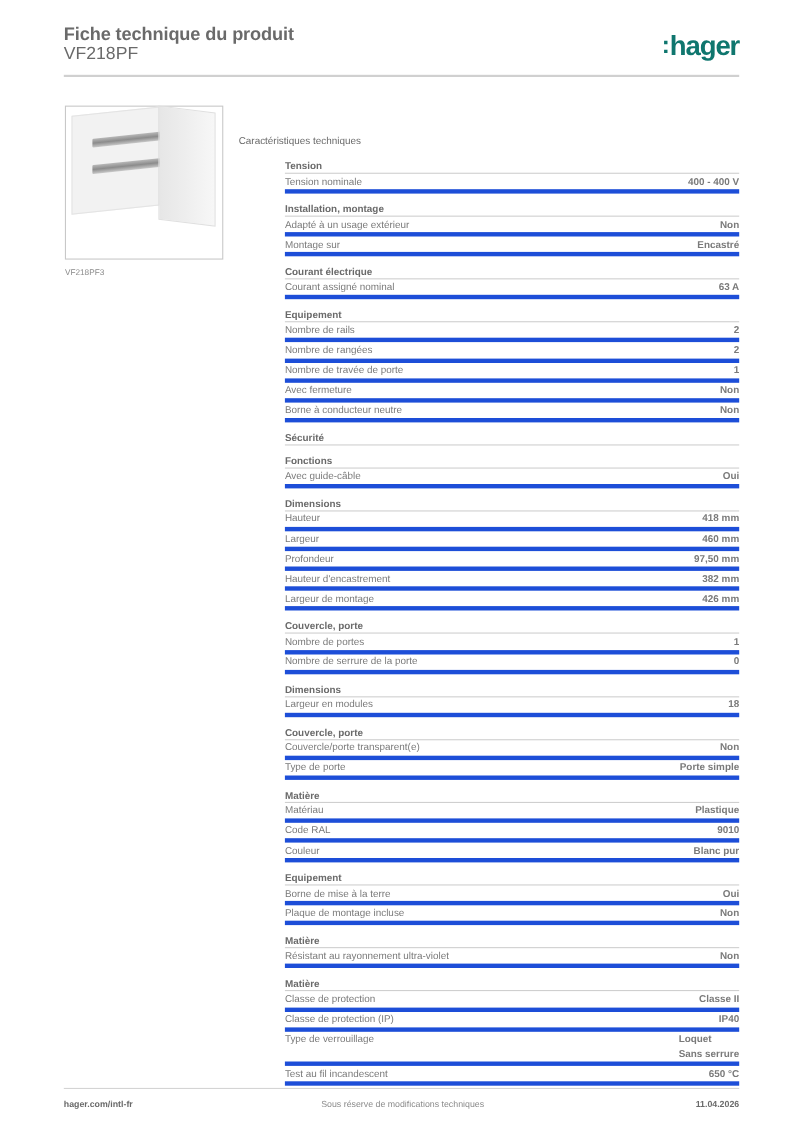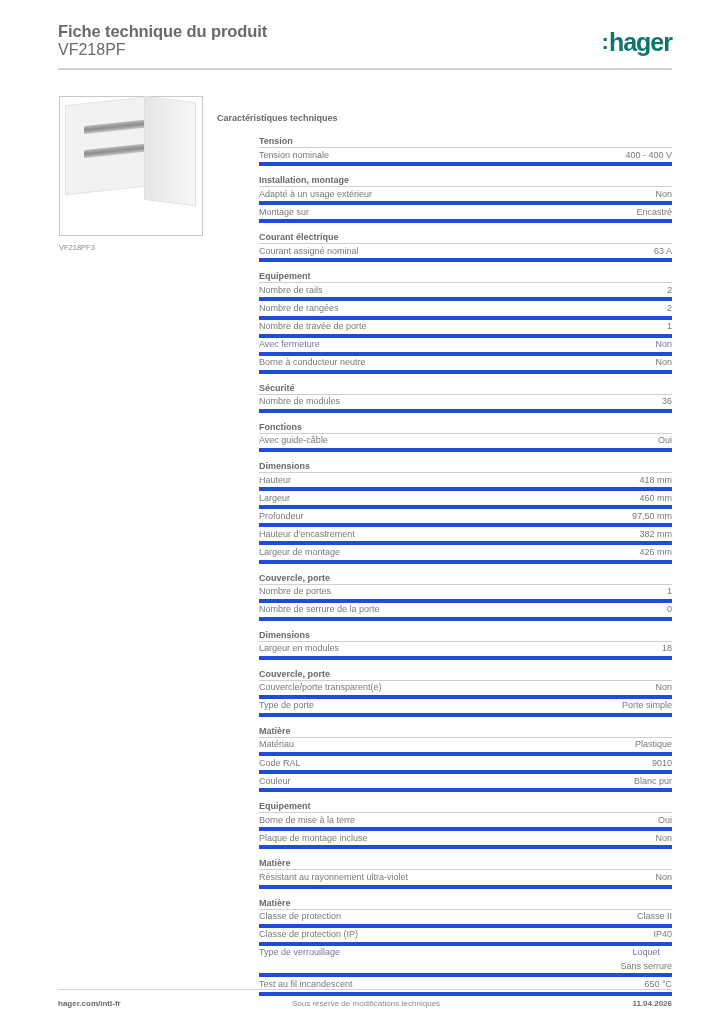--- a/index.html
+++ b/index.html
@@ -14,26 +14,26 @@
 
   .product-image { position: absolute; left: 59px; top: 96px; width: 144px; height: 140px; border: 1px solid #c8c8c8; background: #fff; }
   .img-caption { position: absolute; left: 59px; top: 243px; font-size: 7.5px; color: #8a8a8a; }
 
   .cabinet { position: absolute; left: 5px; top: 4px; width: 80px; height: 90px; background: #f2f2f2; border: 1px solid #e4e4e4; transform: skewY(-6deg); }
   .rail { position: absolute; left: 18px; width: 64px; height: 8px; background: linear-gradient(#b8b8b8, #8c8c8c 50%, #c8c8c8); border-radius: 1px; }
   .door { position: absolute; left: 84px; top: 2px; width: 52px; height: 104px; background: linear-gradient(90deg, #e6e6e6, #f7f7f7); border: 1px solid #e0e0e0; transform: skewY(7deg); }
 
   .content { position: absolute; left: 217px; top: 93px; width: 455px; }
   .product-name { font-size: 9px; font-weight: bold; color: #6a6a6a; height: 14px; }
-  .section-main { font-size: 9px; font-weight: bold; color: #6a6a6a; margin-top: 20px; height: 14px; }
+  .section-main { font-size: 9px; font-weight: normal; color: #6a6a6a; margin-top: 30px; height: 14px; }
   .group { margin-top: 8px; margin-left: 42px; }
   .group:first-of-type { margin-top: 8px; }
   .group-title { font-size: 9px; font-weight: bold; color: #6a6a6a; height: 13px; line-height: 13px; border-bottom: 1px solid #cfcfcf; }
   .row { display: flex; justify-content: space-between; font-size: 9px; color: #7a7a7a; line-height: 13.6px; border-bottom: 4px solid #1d4ed8; padding-top: 0.5px; }
-  .row .v { text-align: center; white-space: pre-line; }
+  .row .v { text-align: left; white-space: pre-line; font-weight: bold; }
 
   .footer-rule { position: absolute; left: 58px; top: 989px; width: 614px; height: 1px; background: #d4d4d4; }
   .footer-left { position: absolute; left: 58px; top: 999px; font-size: 8px; font-weight: bold; color: #6a6a6a; }
   .footer-center { position: absolute; left: 292px; top: 999px; font-size: 8px; color: #8a8a8a; }
   .footer-right { position: absolute; right: 52px; top: 999px; font-size: 8px; font-weight: bold; color: #6a6a6a; }
 </style>
 </head>
 <body>
 
 <div class="header">
@@ -98,24 +98,20 @@
           <span>Avec fermeture</span>
           <span class="v">Non</span>
         </div>
         <div class="row">
           <span>Borne à conducteur neutre</span>
           <span class="v">Non</span>
         </div>
       </div>
       <div class="group">
         <div class="group-title">Sécurité</div>
-        <div class="row">
-          <span>Nombre de modules</span>
-          <span class="v">36</span>
-        </div>
       </div>
       <div class="group">
         <div class="group-title">Fonctions</div>
         <div class="row">
           <span>Avec guide-câble</span>
           <span class="v">Oui</span>
         </div>
       </div>
       <div class="group">
         <div class="group-title">Dimensions</div>

